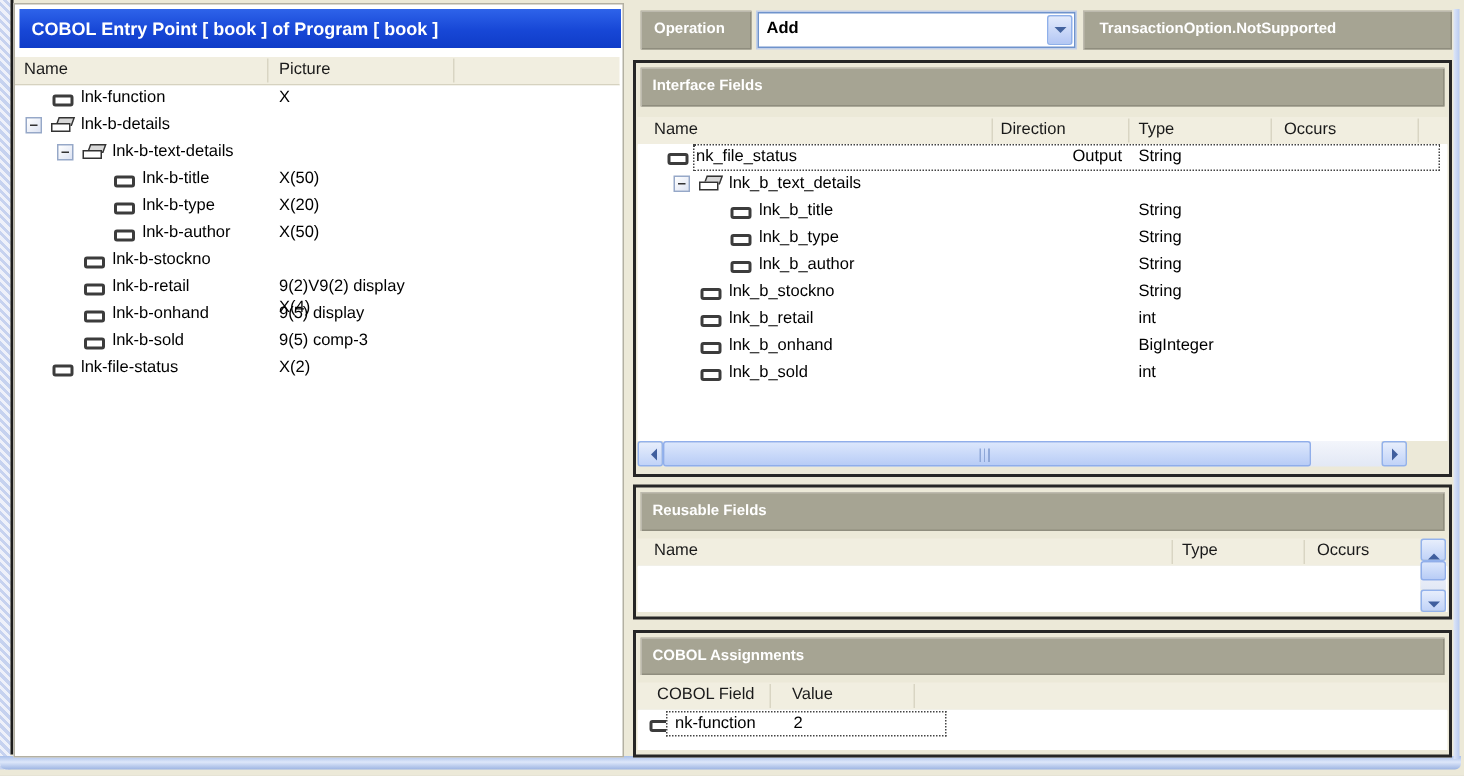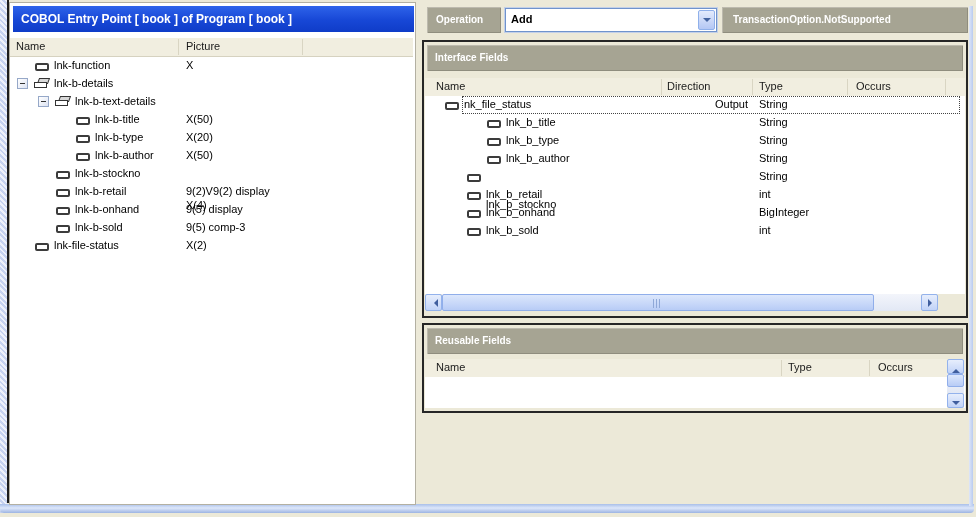--- a/index.html
+++ b/index.html
@@ -192,37 +192,42 @@
     </div>
     <div id="if-rows">
         <div class="trow">
           <span class="ic-leaf" style="left: 20px;"></span>
           <span class="focus-rect" style="left: 37px;"></span>
           <span class="tlabel" style="left: 39px;">nk_file_status</span>
           <span class="tlabel" style="left: 258px; margin-left: 32px;">Output</span>
           <span class="tlabel" style="left: 334px;">String</span>
         </div>
         <div class="trow">
+          <span class="expander" style="left: 24px;"></span>
+          <span class="ic-group" style="left: 41px;"></span>
+          <span class="tlabel" style="left: 61px;">lnk_b_text_details</span>
+        </div>
+        <div class="trow">
           <span class="ic-leaf" style="left: 62px;"></span>
           <span class="tlabel" style="left: 81px;">lnk_b_title</span>
           <span class="tlabel" style="left: 334px;">String</span>
         </div>
         <div class="trow">
           <span class="ic-leaf" style="left: 62px;"></span>
           <span class="tlabel" style="left: 81px;">lnk_b_type</span>
           <span class="tlabel" style="left: 334px;">String</span>
         </div>
         <div class="trow">
           <span class="ic-leaf" style="left: 62px;"></span>
           <span class="tlabel" style="left: 81px;">lnk_b_author</span>
           <span class="tlabel" style="left: 334px;">String</span>
         </div>
         <div class="trow">
           <span class="ic-leaf" style="left: 42px;"></span>
-          <span class="tlabel" style="left: 61px; margin-top: 28px;">lnk_b_stockno</span>
+          <span class="tlabel" style="left: 61px;">lnk_b_stockno</span>
           <span class="tlabel" style="left: 334px;">String</span>
         </div>
         <div class="trow">
           <span class="ic-leaf" style="left: 42px;"></span>
           <span class="tlabel" style="left: 61px;">lnk_b_retail</span>
           <span class="tlabel" style="left: 334px;">int</span>
         </div>
         <div class="trow">
           <span class="ic-leaf" style="left: 42px;"></span>
           <span class="tlabel" style="left: 61px;">lnk_b_onhand</span>
@@ -253,13 +258,31 @@
     </div>
     <div id="ru-body"></div>
     <div id="ru-vscroll">
       <span class="sb-track"></span>
       <span id="vs-up" class="sb-btn"></span>
       <span id="vs-thumb" class="sb-thumb"></span>
       <span id="vs-down" class="sb-btn"></span>
     </div>
   </div>
 
+  <div id="sec-cobol" class="section">
+    <div class="sec-header olive" style="width:536px;height:25px;line-height:25px">COBOL Assignments</div>
+    <div id="ca-colhdr" class="colhdr">
+      <span class="clabel" style="left:13px">COBOL Field</span>
+      <span class="clabel" style="left:103px">Value</span>
+      <span class="sep" style="left:88px"></span>
+      <span class="sep" style="left:184px"></span>
+    </div>
+    <div id="ca-body">
+      <div id="ca-row">
+        <span class="ic-leaf" style="left:8px;top:7px"></span>
+        <div id="ca-focus">
+          <span class="f" style="left:5px">nk-function</span>
+          <span class="f" style="left:84px">2</span>
+        </div>
+      </div>
+    </div>
+  </div>
 </div>
 
 </body></html>

